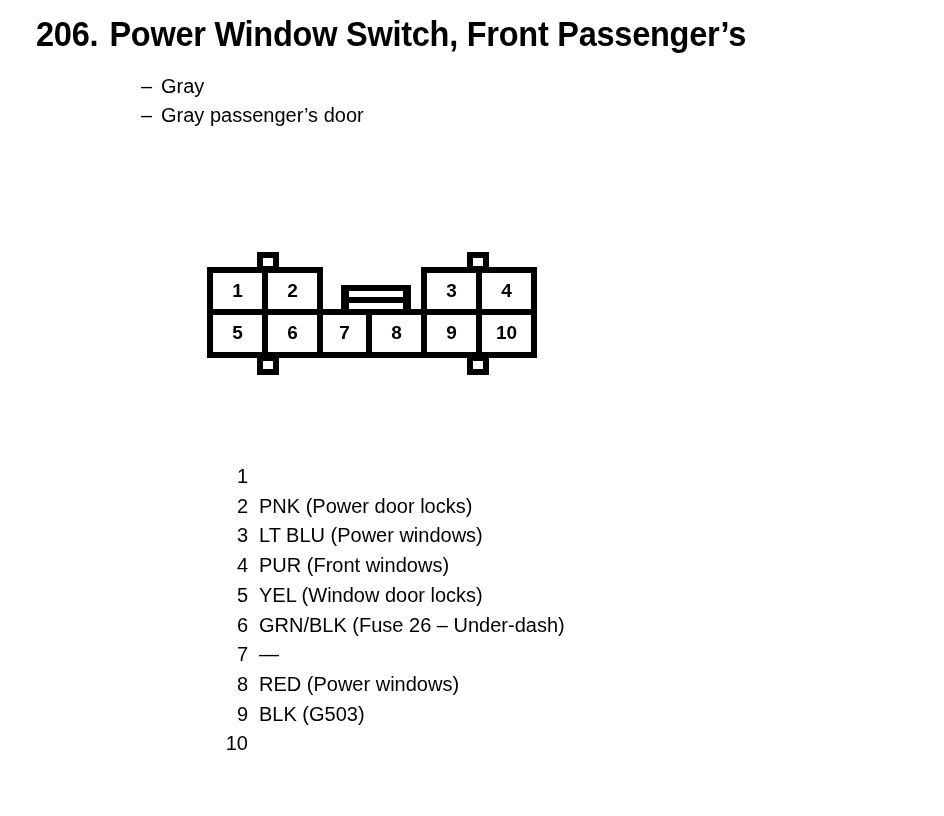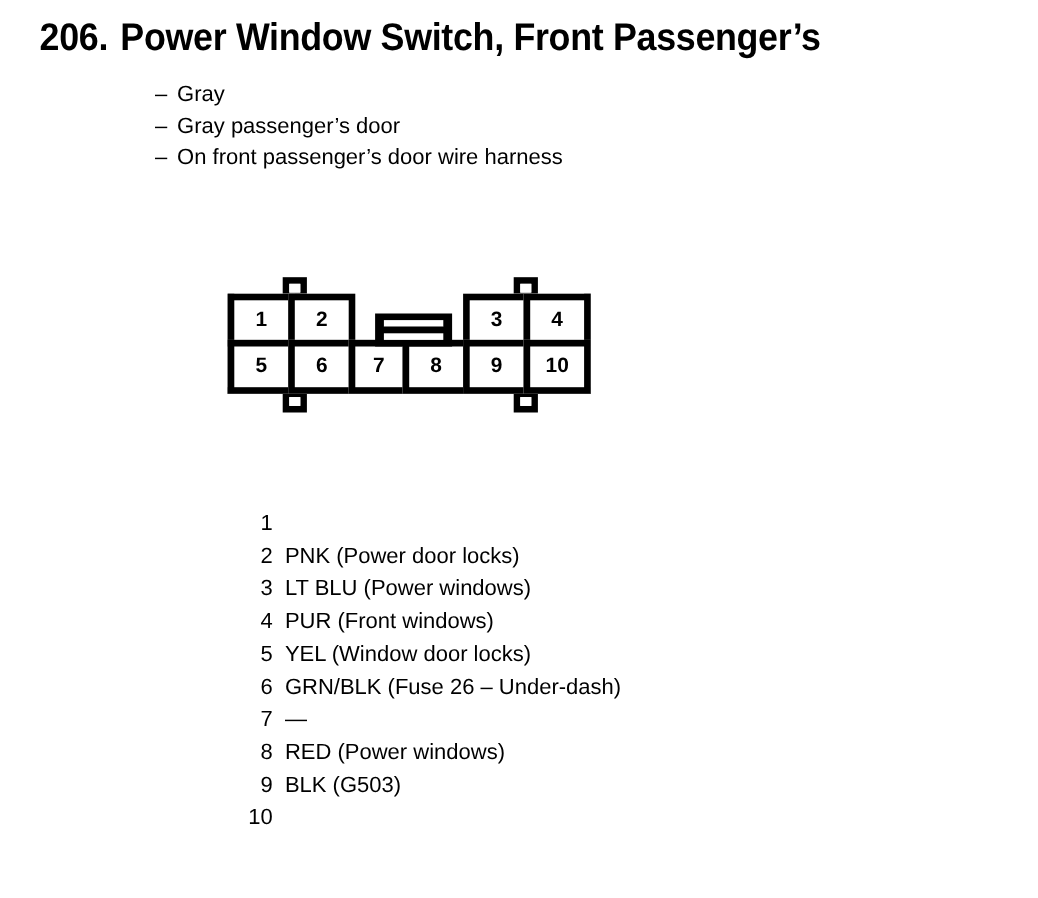--- a/index.html
+++ b/index.html
@@ -198,23 +198,20 @@
   </div>
 </div>
 
 <div id="attributes">
   <div class="attr-row">
     <span class="attr-dash">–</span><span>Gray</span>
   </div>
   <div class="attr-row">
     <span class="attr-dash">–</span><span>Gray passenger’s door</span>
   </div>
-  <div class="attr-row">
-    <span class="attr-dash">–</span><span>On front passenger’s door wire harness</span>
-  </div>
 </div>
 
 <div id="connector">
 
   <div class="tab" id="tab-top-left">
       <div class="tab-inner"></div>
     </div>
   <div class="tab" id="tab-top-right">
       <div class="tab-inner"></div>
     </div>

